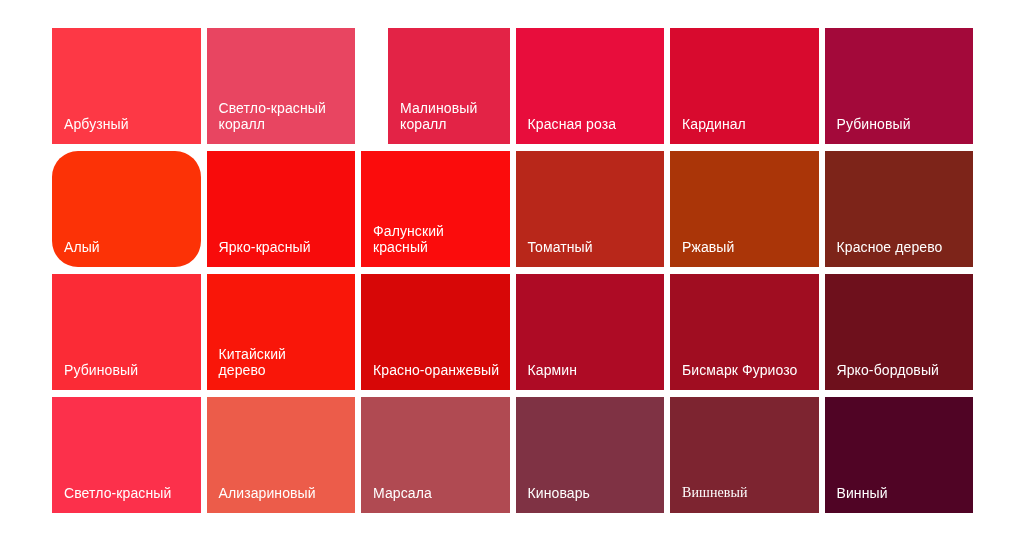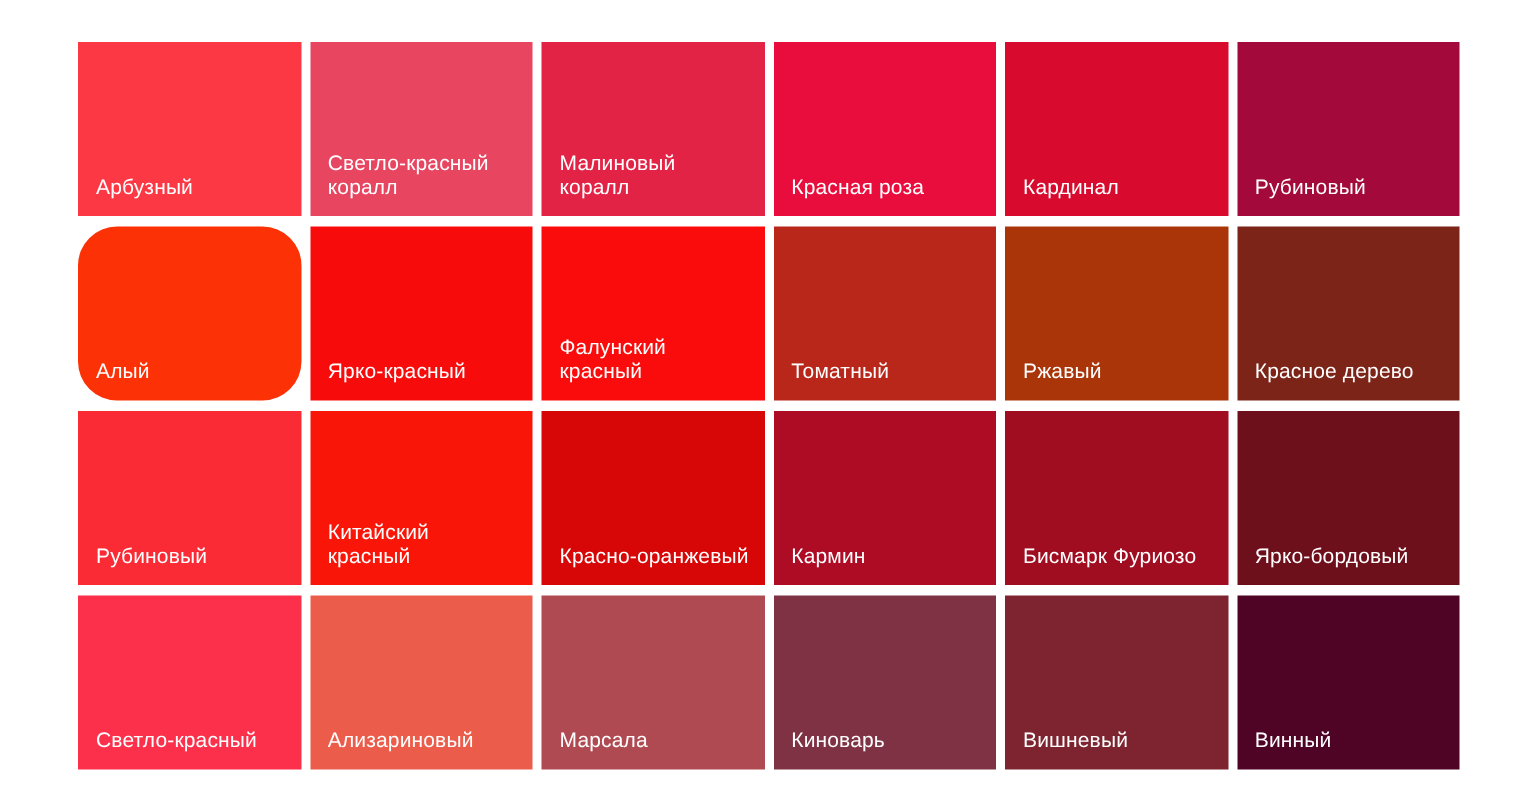--- a/index.html
+++ b/index.html
@@ -52,21 +52,21 @@
 <body style="background-color: rgb(255, 255, 255);">
 
 <div id="palette-grid">
     <div class="swatch" style="background-color: rgb(253, 56, 69);">
       <span class="swatch-label">Арбузный</span>
     </div>
     <div class="swatch" style="background-color: rgb(232, 69, 97);">
       <span class="swatch-label">Светло-красный
 коралл</span>
     </div>
-    <div class="swatch" style="background-color: rgb(227, 35, 70);">
+    <div class="swatch" style="background-color: rgb(227, 35, 70); margin-left: 27px;">
       <span class="swatch-label">Малиновый
 коралл</span>
     </div>
     <div class="swatch" style="background-color: rgb(232, 13, 60);">
       <span class="swatch-label">Красная роза</span>
     </div>
     <div class="swatch" style="background-color: rgb(216, 10, 46);">
       <span class="swatch-label">Кардинал</span>
     </div>
     <div class="swatch" style="background-color: rgb(163, 9, 58);">
@@ -89,21 +89,21 @@
       <span class="swatch-label">Ржавый</span>
     </div>
     <div class="swatch" style="background-color: rgb(125, 36, 25); text-align: right;">
       <span class="swatch-label">Красное дерево</span>
     </div>
     <div class="swatch" style="background-color: rgb(251, 43, 54);">
       <span class="swatch-label">Рубиновый</span>
     </div>
     <div class="swatch" style="background-color: rgb(249, 22, 9);">
       <span class="swatch-label">Китайский
-красный</span>
+дерево</span>
     </div>
     <div class="swatch" style="background-color: rgb(215, 7, 7);">
       <span class="swatch-label">Красно-оранжевый</span>
     </div>
     <div class="swatch" style="background-color: rgb(174, 11, 37);">
       <span class="swatch-label">Кармин</span>
     </div>
     <div class="swatch" style="background-color: rgb(160, 13, 33);">
       <span class="swatch-label">Бисмарк Фуриозо</span>
     </div>
@@ -115,19 +115,19 @@
     </div>
     <div class="swatch" style="background-color: rgb(236, 92, 74);">
       <span class="swatch-label">Ализариновый</span>
     </div>
     <div class="swatch" style="background-color: rgb(176, 74, 82);">
       <span class="swatch-label">Марсала</span>
     </div>
     <div class="swatch" style="background-color: rgb(127, 50, 68);">
       <span class="swatch-label">Киноварь</span>
     </div>
-    <div class="swatch" style="background-color: rgb(125, 36, 48);">
+    <div class="swatch" style="background-color: rgb(125, 36, 48); font-family: Liberation Serif, serif;">
       <span class="swatch-label">Вишневый</span>
     </div>
     <div class="swatch" style="background-color: rgb(80, 4, 37);">
       <span class="swatch-label">Винный</span>
     </div>
   </div>
 
 </body></html>

